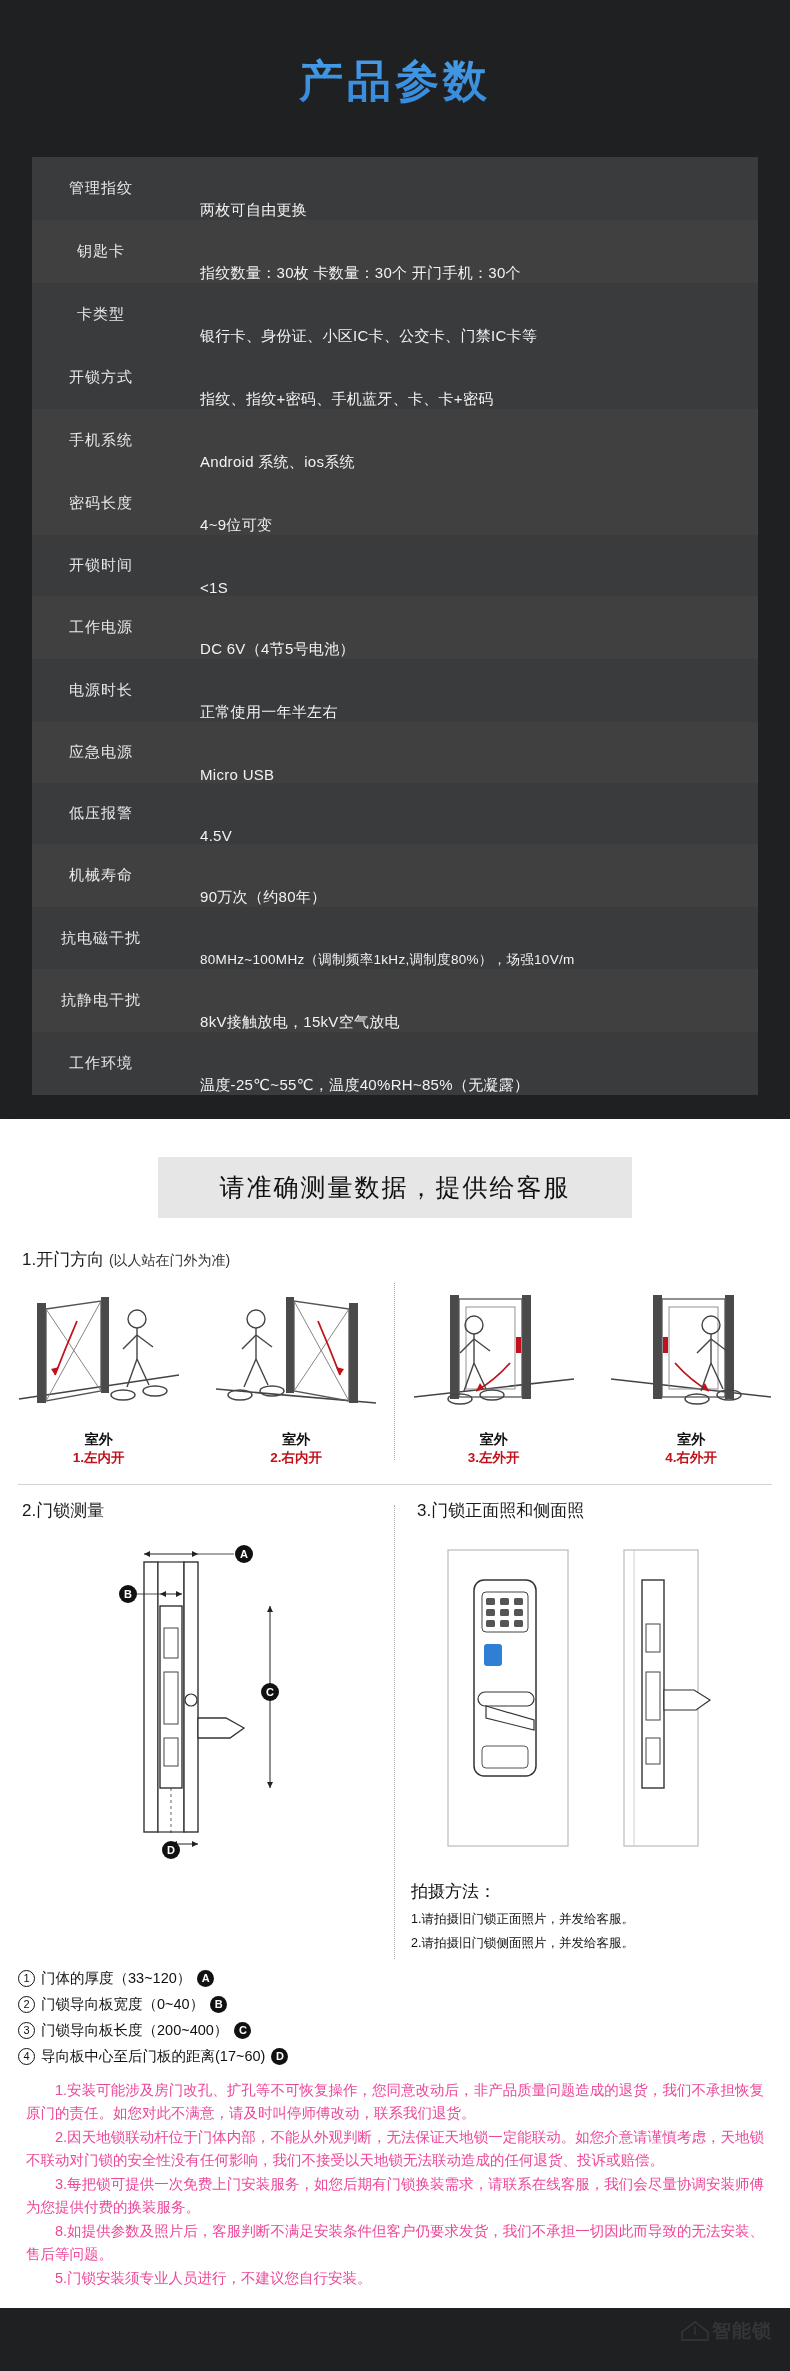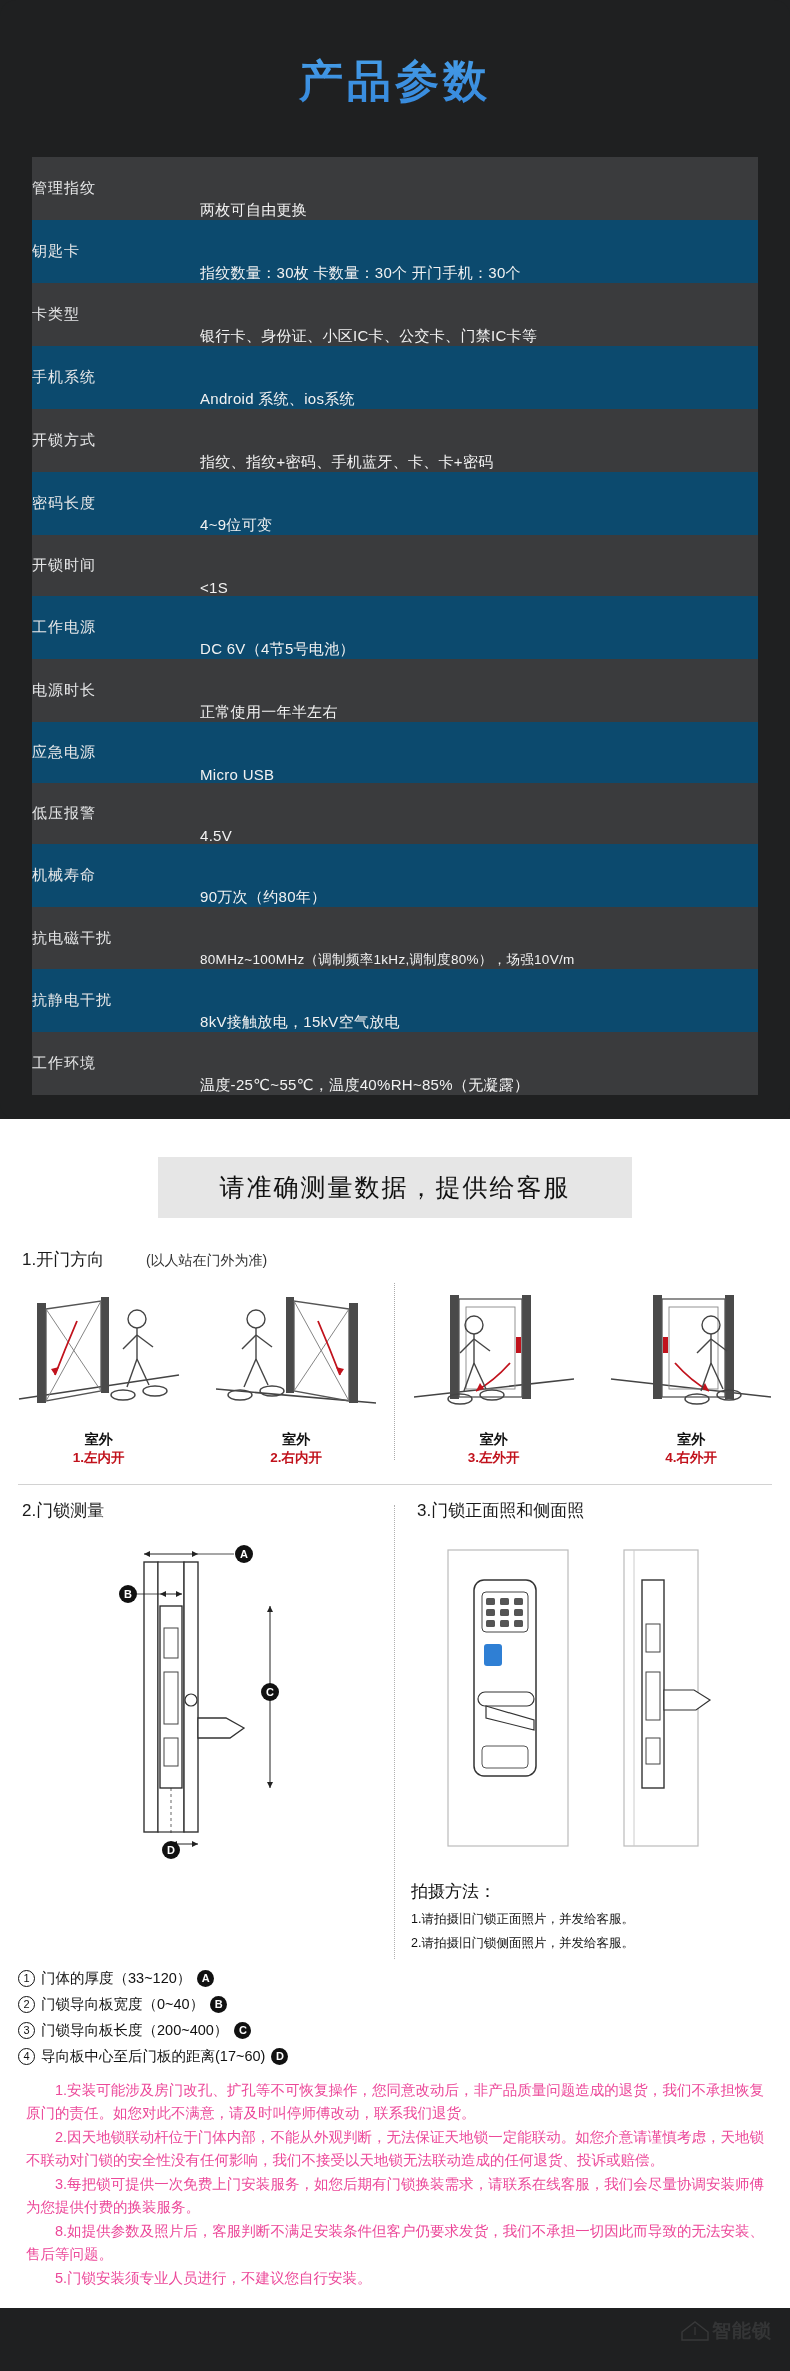--- a/index.html
+++ b/index.html
@@ -21,25 +21,25 @@
     padding:52px 0 46px 0;
     background:linear-gradient(180deg,#5cb8f5 0%,#3b8fe0 55%,#2f7fd4 100%);
     -webkit-background-clip:text;
     background-clip:text;
     color:transparent;
     text-shadow:none;
   }
   .spec-table { width:726px; margin:0 auto; border-collapse:collapse; }
   .spec-row { display:flex; align-items:center; min-height:44px; }
   .spec-row.alt { background:#3a3b3d; }
-  .spec-row.base { background:#0c4a6e; }
+  .spec-row.base { background:#404040; }
   .spec-key {
     width:168px;
     flex:0 0 168px;
-    text-align:left;
+    text-align:center;
     padding-right:30px;
     color:#e6e7e8;
     font-size:15px;
     letter-spacing:1px;
   }
   .spec-val {
     flex:1;
     color:#f2f2f2;
     font-size:15px;
     padding-right:12px;
@@ -55,21 +55,21 @@
     margin:16px auto 30px auto;
     background:#e6e6e6;
     color:#111;
     font-size:25px;
     text-align:center;
     padding:14px 26px;
     width:474px;
     letter-spacing:2px;
   }
   .sec-head { font-size:17px; color:#1a1a1a; padding:0 0 4px 22px; }
-  .sec-head .sub { font-size:14px; color:#333;margin-left:37px; }
+  .sec-head .sub { font-size:14px; color:#333; }
 
   
   .door-block { padding:4px 0 6px 0; position:relative; }
   .door-grid { display:flex; width:100%; }
   .door-half { width:50%; display:flex; position:relative; }
   .door-half.left::after{
     content:""; position:absolute; right:0; top:4px; bottom:6px;
     border-right:1px dotted #aaa;
   }
   .door-cell { width:50%; display:flex; flex-direction:column; align-items:center; }
@@ -135,27 +135,27 @@
           <div class="spec-val">两枚可自由更换</div>
         </div>
         <div class="spec-row base">
           <div class="spec-key">钥匙卡</div>
           <div class="spec-val">指纹数量：30枚  卡数量：30个  开门手机：30个</div>
         </div>
         <div class="spec-row alt">
           <div class="spec-key">卡类型</div>
           <div class="spec-val">银行卡、身份证、小区IC卡、公交卡、门禁IC卡等</div>
         </div>
+        <div class="spec-row alt">
+          <div class="spec-key">开锁方式</div>
+          <div class="spec-val">指纹、指纹+密码、手机蓝牙、卡、卡+密码</div>
+        </div>
         <div class="spec-row base">
           <div class="spec-key">手机系统</div>
           <div class="spec-val">Android 系统、ios系统</div>
-        </div>
-        <div class="spec-row alt">
-          <div class="spec-key">开锁方式</div>
-          <div class="spec-val">指纹、指纹+密码、手机蓝牙、卡、卡+密码</div>
         </div>
         <div class="spec-row base">
           <div class="spec-key">密码长度</div>
           <div class="spec-val">4~9位可变</div>
         </div>
         <div class="spec-row alt">
           <div class="spec-key">开锁时间</div>
           <div class="spec-val">&lt;1S</div>
         </div>
         <div class="spec-row base">

